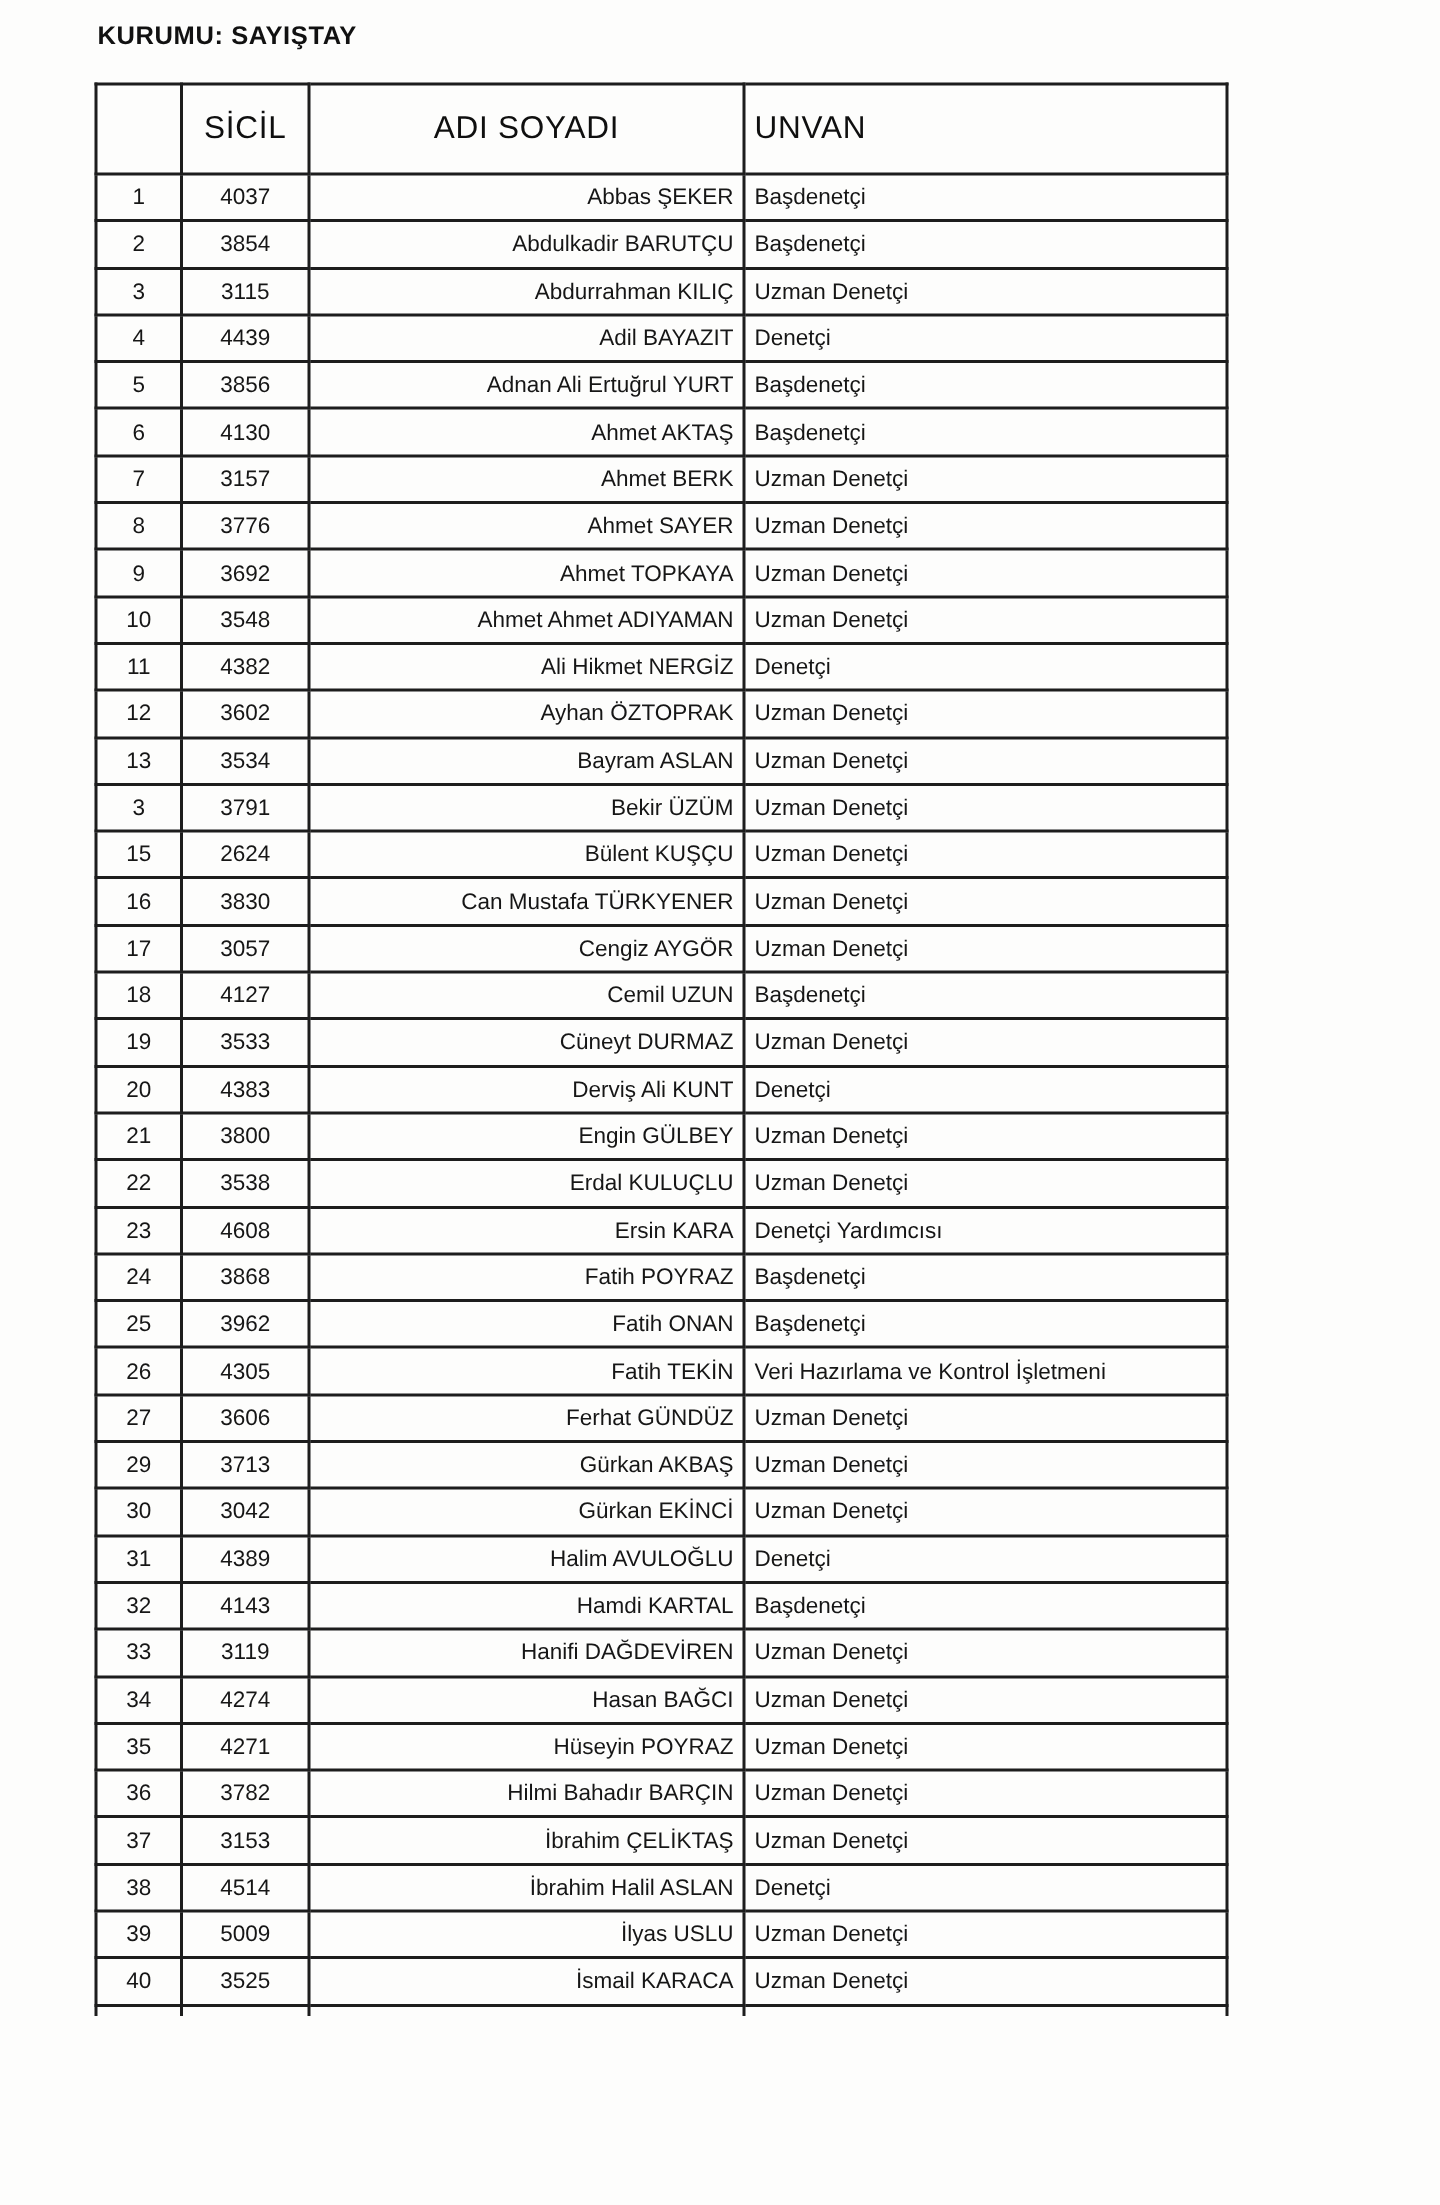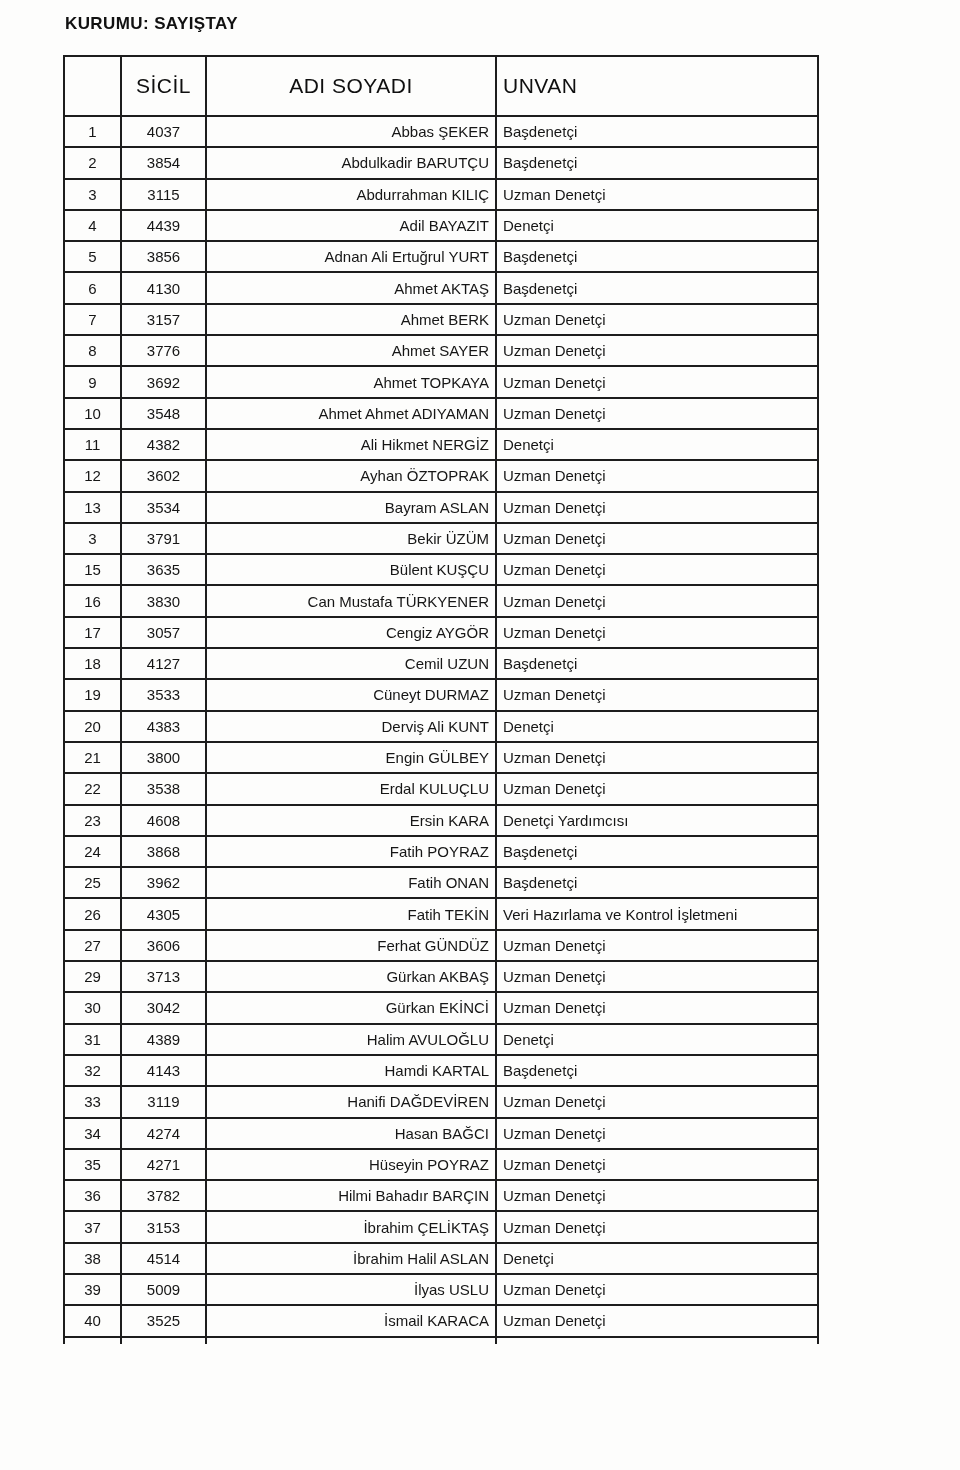--- a/index.html
+++ b/index.html
@@ -171,21 +171,21 @@
       <td class="cell-unvan">Uzman Denetçi</td>
     </tr>
         <tr>
       <td class="cell-no">3</td>
       <td class="cell-sicil">3791</td>
       <td class="cell-name">Bekir ÜZÜM</td>
       <td class="cell-unvan">Uzman Denetçi</td>
     </tr>
         <tr>
       <td class="cell-no">15</td>
-      <td class="cell-sicil">3635</td>
+      <td class="cell-sicil">2624</td>
       <td class="cell-name">Bülent KUŞÇU</td>
       <td class="cell-unvan">Uzman Denetçi</td>
     </tr>
         <tr>
       <td class="cell-no">16</td>
       <td class="cell-sicil">3830</td>
       <td class="cell-name">Can Mustafa TÜRKYENER</td>
       <td class="cell-unvan">Uzman Denetçi</td>
     </tr>
         <tr>

